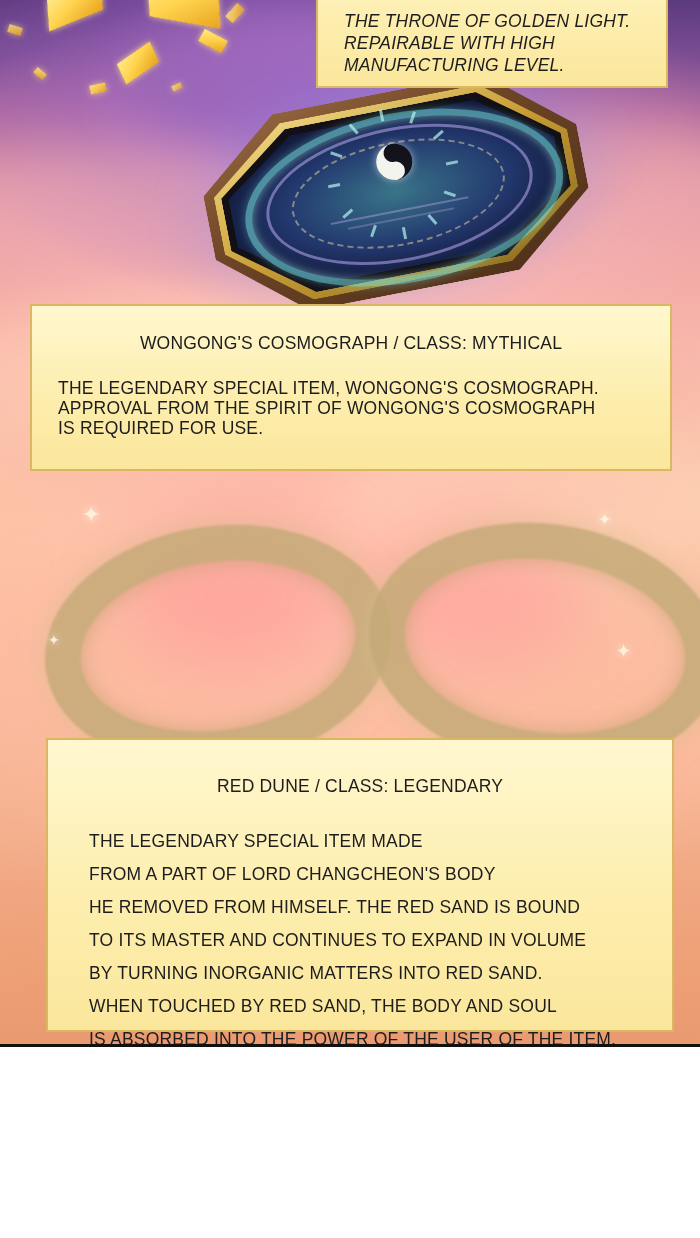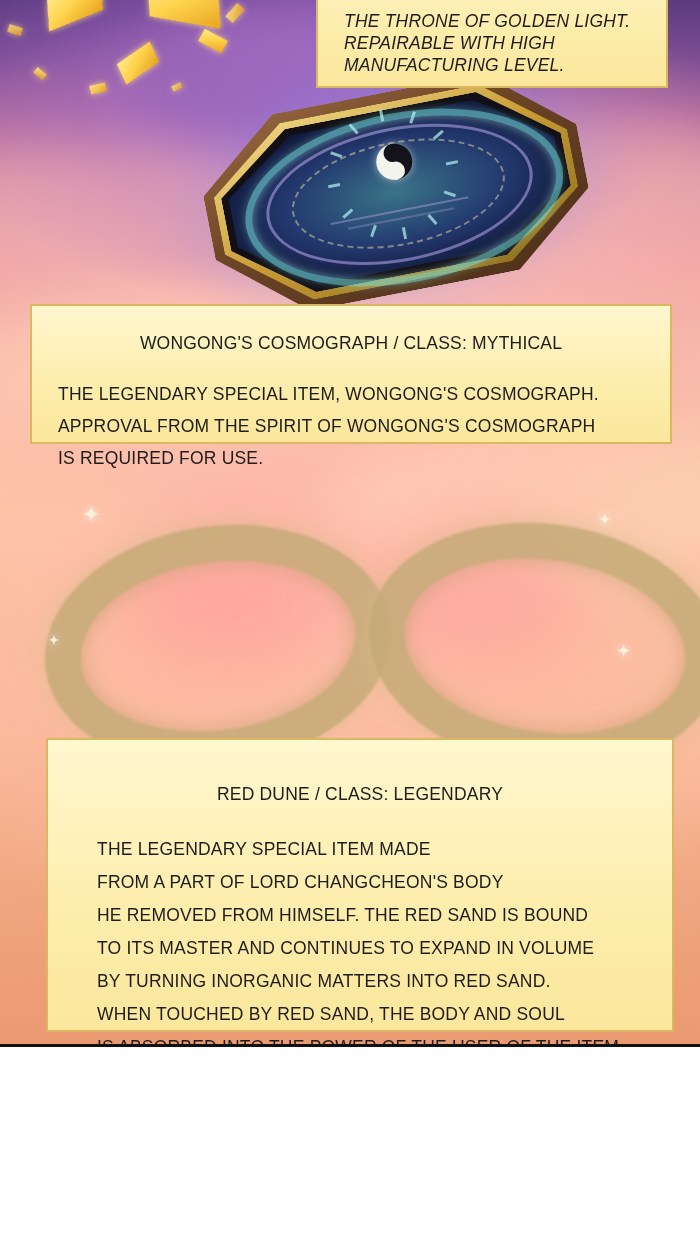--- a/index.html
+++ b/index.html
@@ -213,41 +213,41 @@
     width: 352px;
     height: 148px;
     padding: 10px 14px 12px 26px;
     font-size: 17.5px;
     line-height: 22px;
   }
   .cap-mid {
     left: 30px;
     top: 304px;
     width: 642px;
-    height: 140px;
+    height: 167px;
     padding: 0;
     font-size: 17.5px;
   }
   .cap-bot {
     left: 46px;
     top: 738px;
     width: 628px;
     height: 294px;
-    padding: 13px;
+    padding: 5px;
     font-size: 17.5px;
   }
   .cap-title {
     text-align: center;
     font-size: 17.5px;
     line-height: 22px;
     padding-top: 26px;
   }
   .cap-body {
     padding: 24px 0 0 26px;
-    line-height: 32px;
+    line-height: 20px;
     white-space: pre-line;
   }
   .cap-bot .cap-title { padding-top: 30px; }
   .cap-bot .cap-body { padding: 28px 0 0 36px; line-height: 33px; }
   .cap-note {
     font-style: italic;
   }
   .bottom-white {
     position: absolute;
     left: 0;

